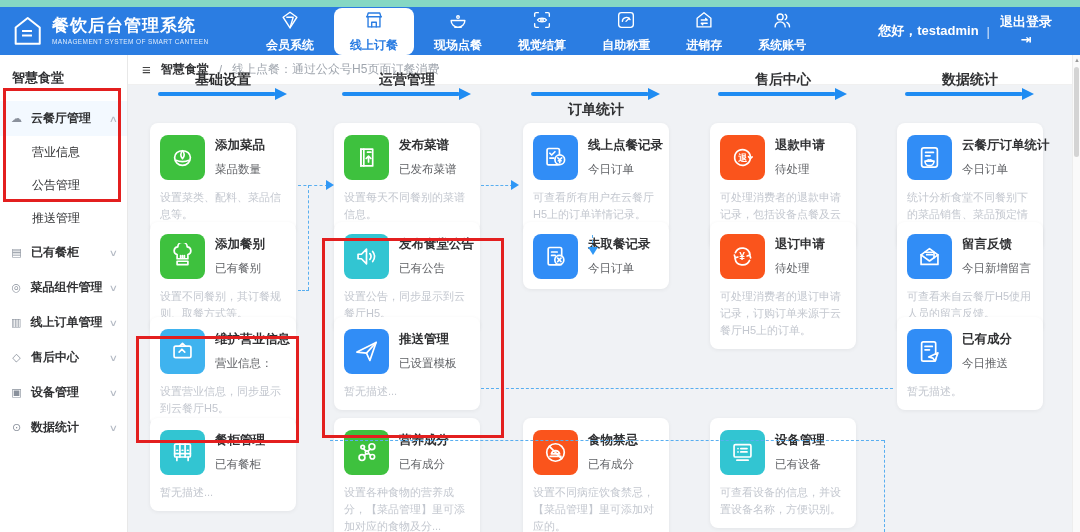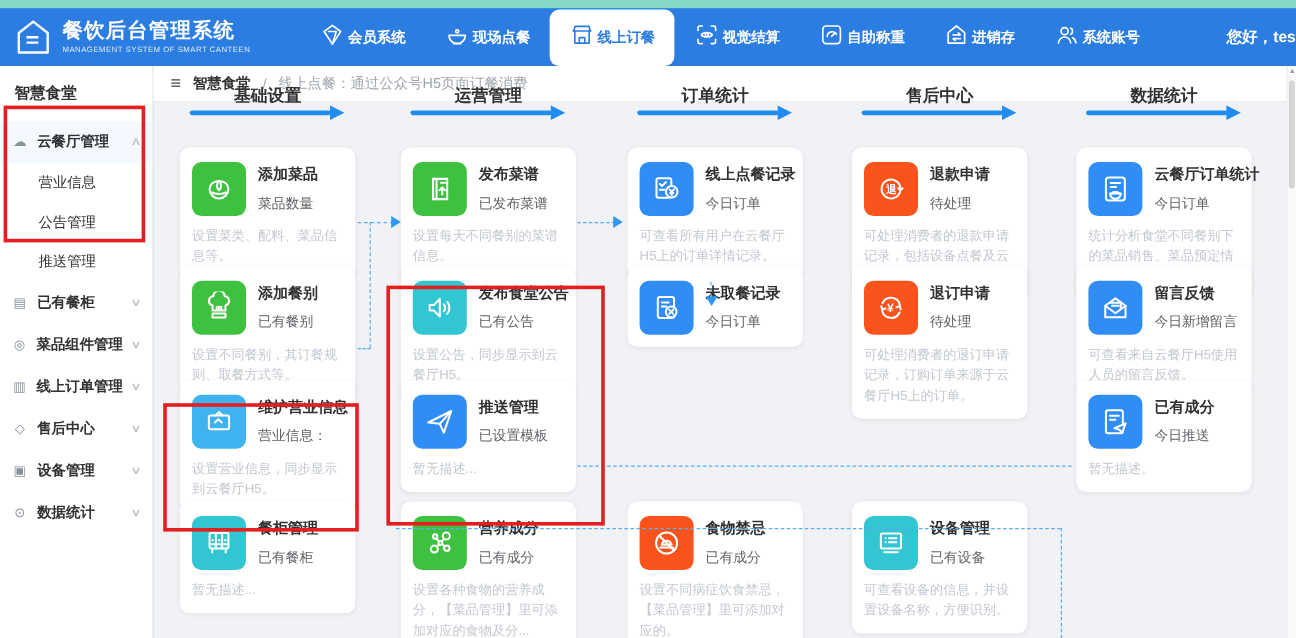--- a/index.html
+++ b/index.html
@@ -1,27 +1,27 @@
 <!DOCTYPE html>
 <html><head>
 <meta charset="utf-8">
 <style>
   * { margin:0; padding:0; box-sizing:border-box; }
   html,body { font-family:"Liberation Sans","DejaVu Sans",sans-serif; }
-  #app { position:relative; width:1080px; height:532px; background:#0ea5e9; overflow:hidden; }
+  #app { position:relative; width:1080px; height:532px; background:#a3a3a3; overflow:hidden; }
 
   
   .teal-strip { height:7px; background:#85d8c4; }
   .topbar { position:relative; height:48px; background:#2b7de2; display:flex; align-items:stretch; color:#fff; }
   .logo { display:flex; align-items:center; gap:8px; padding:0 18px 0 10px; min-width:250px; }
   .logo-icon { width:34px; height:34px; }
   .logo-title { font-size:17px; font-weight:bold; letter-spacing:1px; line-height:1.1; }
   .logo-sub { font-size:6.5px; letter-spacing:.4px; opacity:.85; margin-top:2px; }
   .nav { flex:1; display:flex; align-items:stretch; justify-content:space-between; padding-right:14px; }
-  .nav-item { display:flex; flex-direction:row; align-items:center; justify-content:center; gap:2px; padding:0 16px; cursor:pointer; }
+  .nav-item { display:flex; flex-direction:column; align-items:center; justify-content:center; gap:2px; padding:0 16px; cursor:pointer; }
   .nav-item .nav-label { font-size:12px; font-weight:bold; white-space:nowrap; }
   .nav-item svg { stroke:#fff; }
   .nav-item.active { background:#fff; color:#2b7de2; border-radius:8px; margin-top:1px; }
   .nav-item.active svg { stroke:#2b7de2; }
   .user-area { display:flex; align-items:center; gap:8px; padding:0 26px 0 6px; font-size:13px; font-weight:bold; }
   .user-greeting { white-space:nowrap;margin-left:36px; }
   .user-divider { opacity:.8; font-weight:normal; }
   .logout { width:56px; line-height:1.4; text-align:center; cursor:pointer; }
 
   
@@ -83,36 +83,36 @@
       </div>
     </div>
     <div class="nav" id="nav">
         <div class="nav-item">
           <span><svg width="22" height="22" viewBox="0 0 24 24" fill="none" stroke-width="1.5" stroke-linecap="round" stroke-linejoin="round">
               <path d="M12 3.5l7.5 5.5L12 20.5 4.5 9z"></path>
               <path d="M8.5 9h7L12 20.5"></path>
             </svg></span>
           <span class="nav-label">会员系统</span>
         </div>
-        <div class="nav-item">
-          <span><svg width="22" height="22" viewBox="0 0 24 24" fill="none" stroke-width="1.5" stroke-linecap="round" stroke-linejoin="round">
-              <path d="M4.5 12.5h15a7.5 7.5 0 0 1-15 0z"></path>
-              <circle cx="12" cy="8.8" r="1.4"></circle>
-              <path d="M8.5 20h7"></path>
-            </svg></span>
-          <span class="nav-label">现场点餐</span>
-        </div>
         <div class="nav-item active">
           <span><svg width="22" height="22" viewBox="0 0 24 24" fill="none" stroke-width="1.5" stroke-linecap="round" stroke-linejoin="round">
               <path d="M4.5 8.5l1.2-4.2h12.6l1.2 4.2"></path>
               <path d="M4 8.5h16"></path>
               <path d="M5.5 8.5V19.5h13V8.5"></path>
               <path d="M9.5 19.5v-5h5v5"></path>
             </svg></span>
           <span class="nav-label">线上订餐</span>
+        </div>
+        <div class="nav-item">
+          <span><svg width="22" height="22" viewBox="0 0 24 24" fill="none" stroke-width="1.5" stroke-linecap="round" stroke-linejoin="round">
+              <path d="M4.5 12.5h15a7.5 7.5 0 0 1-15 0z"></path>
+              <circle cx="12" cy="8.8" r="1.4"></circle>
+              <path d="M8.5 20h7"></path>
+            </svg></span>
+          <span class="nav-label">现场点餐</span>
         </div>
         <div class="nav-item">
           <span><svg width="22" height="22" viewBox="0 0 24 24" fill="none" stroke-width="1.5" stroke-linecap="round" stroke-linejoin="round">
               <path d="M4 8V5.5A1.5 1.5 0 0 1 5.5 4H8M16 4h2.5A1.5 1.5 0 0 1 20 5.5V8M20 16v2.5a1.5 1.5 0 0 1-1.5 1.5H16M8 20H5.5A1.5 1.5 0 0 1 4 18.5V16"></path>
               <path d="M7 12c1.6-2.7 8.4-2.7 10 0-1.6 2.7-8.4 2.7-10 0z"></path>
               <circle cx="12" cy="12" r="1.4"></circle>
             </svg></span>
           <span class="nav-label">视觉结算</span>
         </div>
         <div class="nav-item">
@@ -326,21 +326,21 @@
                   <path d="M10 15l1.3-1.9M13.5 10.8l1.7-2M13.8 12.8l1.7 1.6M9.4 8.6l2 2.2"></path>
                 </svg>
               </div>
               <div class="card-meta">
                 <div class="card-title">营养成分</div>
                 <div class="card-stat">已有成分</div>
               </div>
             </div>
             <div class="card-desc">设置各种食物的营养成分，【菜品管理】里可添加对应的食物及分...</div>
           </div>
-          <div class="col-header" style="left: 395px;">订单统计</div>
+          <div class="col-header" style="left: 395px; margin-top: 30px;">订单统计</div>
           <div class="col-arrow" style="left: 403px; width: 118px;"></div>
           <div class="card" style="left: 395px; top: 68px;">
             <div class="card-head">
               <div class="card-icon" style="background:#318df6;color:#318df6">
                 <svg width="27" height="27" viewBox="0 0 24 24" fill="none" stroke-width="1.5" stroke-linecap="round" stroke-linejoin="round">
                   <rect x="4.5" y="4" width="11" height="14.5" rx="1.5"></rect>
                   <path d="M7 8.2l1.6 1.6 2.9-2.9"></path>
                   <path d="M7 12.5h3.5"></path>
                   <circle cx="15.8" cy="14" r="4.3" fill="currentColor"></circle>
                   <path d="M14.1 12.3l1.7 1.7 1.7-1.7M15.8 14v2.5M14.6 14.9h2.4"></path>

